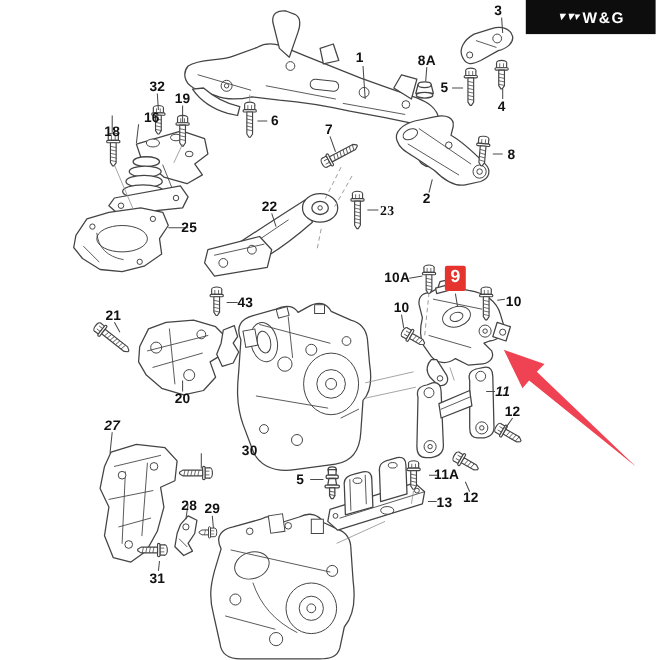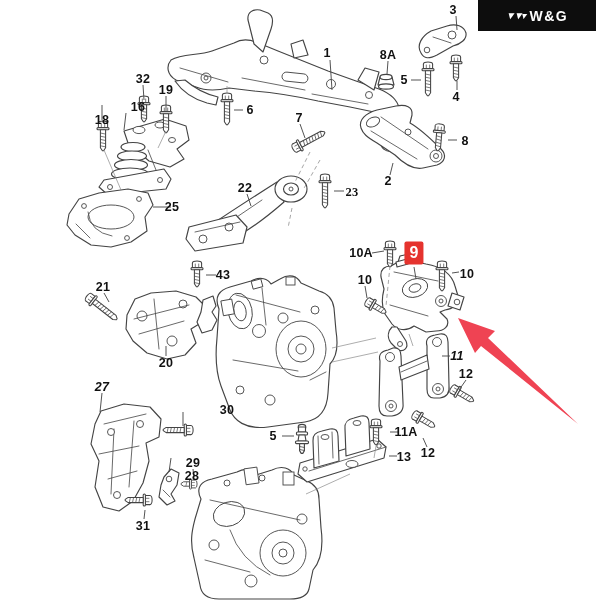--- a/index.html
+++ b/index.html
@@ -503,21 +503,21 @@
       <div class="callout" data-name="part-callout-19" style="left: 166px; top: 90px;">19</div>
       <div class="callout" data-name="part-callout-18" style="left: 102px; top: 99px; margin-top: 21px;">18</div>
       <div class="callout" data-name="part-callout-16" style="left: 126px; top: 107px; margin-left: 12px;">16</div>
       <div class="callout" data-name="part-callout-25" style="left: 172px; top: 207px;">25</div>
       <div class="callout" data-name="part-callout-22" style="left: 245px; top: 188px;">22</div>
       <div class="callout" data-name="part-callout-24" style="left: 223px; top: 275px;">43</div>
       <div class="callout" data-name="part-callout-21" style="left: 103px; top: 287px;">21</div>
       <div class="callout" data-name="part-callout-20" style="left: 166px; top: 363px;">20</div>
       <div class="callout" data-name="part-callout-27" style="left: 102px; top: 387px; font-style: italic;">27</div>
       <div class="callout" data-name="part-callout-30" style="left: 183px; top: 410px; margin-left: 44px;">30</div>
-      <div class="callout" data-name="part-callout-28" style="left: 172px; top: 476px; margin-left: 20px;">28</div>
+      <div class="callout" data-name="part-callout-28" style="left: 172px; top: 460px;">28</div>
       <div class="callout" data-name="part-callout-29" style="left: 193px; top: 463px;">29</div>
       <div class="callout" data-name="part-callout-31" style="left: 143px; top: 526px;">31</div>
       <div class="callout" data-name="part-callout-10A" style="left: 361px; top: 253px;">10A</div>
       <div class="callout hl" data-name="part-callout-9" style="left: 414px; top: 253px;">9</div>
       <div class="callout" data-name="part-callout-10" style="left: 467px; top: 274px;">10</div>
       <div class="callout" data-name="part-callout-10" style="left: 365px; top: 280px;">10</div>
       <div class="callout" data-name="part-callout-11" style="left: 457px; top: 356px; font-style: italic;">11</div>
       <div class="callout" data-name="part-callout-12" style="left: 466px; top: 374px;">12</div>
       <div class="callout" data-name="part-callout-11A" style="left: 406px; top: 432px;">11A</div>
       <div class="callout" data-name="part-callout-12" style="left: 428px; top: 453px;">12</div>

